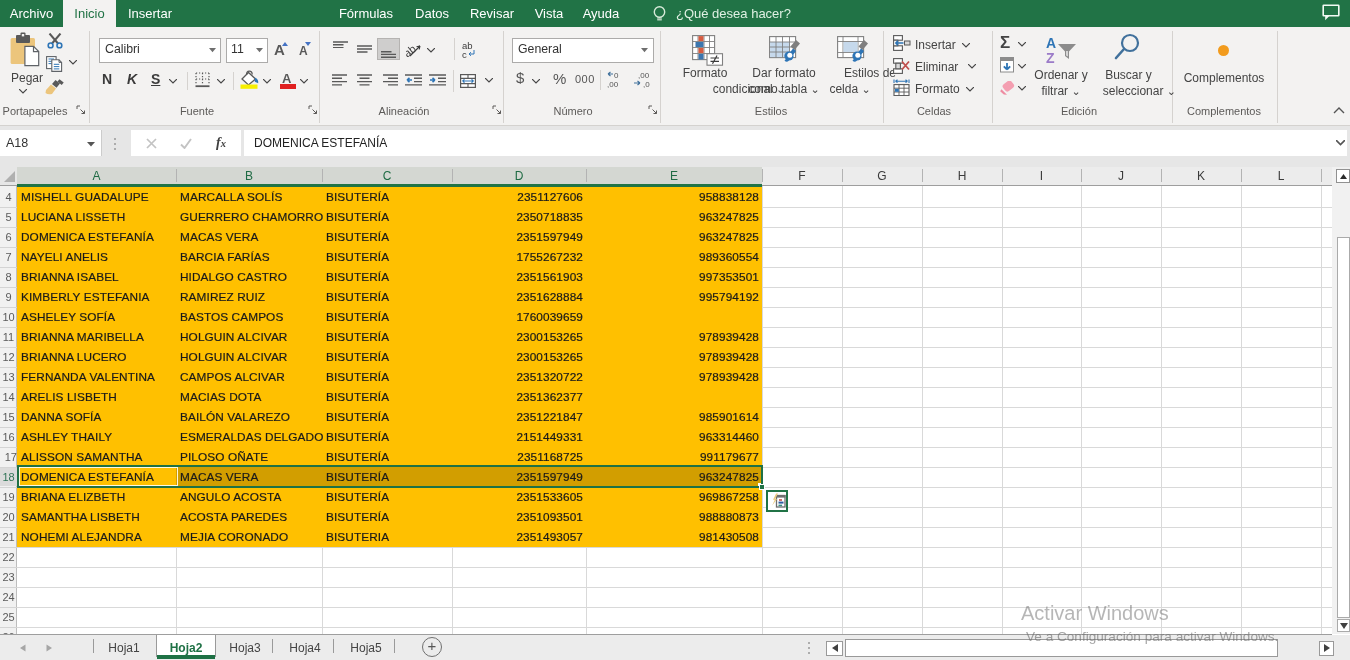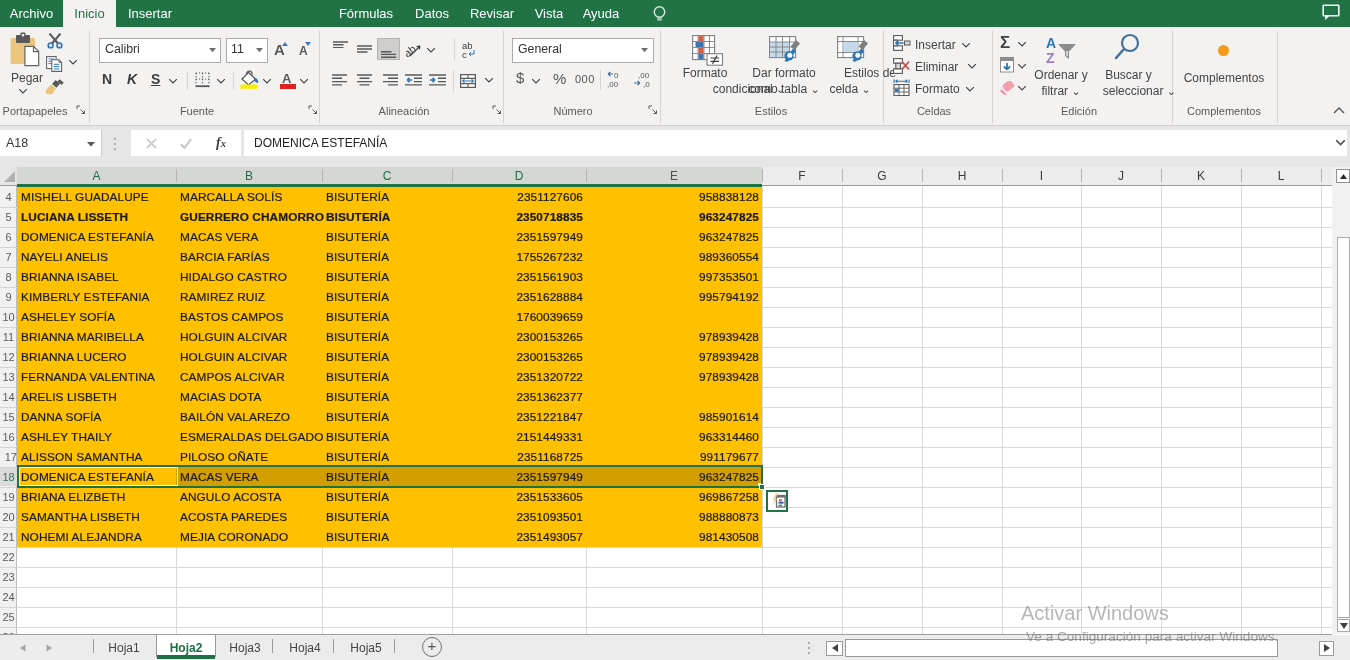--- a/index.html
+++ b/index.html
@@ -35,20 +35,21 @@
 <div class="mt" style="left:328px;width:76px;">Fórmulas</div>
 <div class="mt" style="left:404px;width:56px;">Datos</div>
 <div class="mt" style="left:460px;width:64px;">Revisar</div>
 <div class="mt" style="left:524px;width:50px;">Vista</div>
 <div class="mt" style="left:574px;width:54px;">Ayuda</div>
 <svg class="abs" style="left:652px;top:5px;" width="15" height="18" viewBox="0 0 15 18">
  <circle cx="7.5" cy="7" r="5.2" fill="none" stroke="#d7ead9" stroke-width="1.4"></circle>
  <rect x="5.2" y="12.4" width="4.6" height="1.2" fill="#d7ead9"></rect>
  <rect x="5.2" y="14.2" width="4.6" height="1.2" fill="#d7ead9"></rect>
 </svg>
+<div class="mt" style="left:676px;width:150px;text-align:left;color:#dff0e3;">¿Qué desea hacer?</div>
 <svg class="abs" style="left:1322px;top:4px;" width="18" height="17" viewBox="0 0 18 17">
  <rect x="1.2" y="1.2" width="15.6" height="10.6" rx="0.5" fill="none" stroke="#f2faf4" stroke-width="1.6"></rect>
  <path d="M3.2 11.8 L3.2 16.3 L7.5 11.8 Z" fill="#f2faf4"></path>
 </svg>
 
 <div class="abs" style="left:0;top:27px;width:1350px;height:103px;background:#f3f2f1;border-bottom:0;"></div>
 <div class="abs" style="left:0;top:125px;width:1350px;height:1px;background:#d4d2cf;"></div>
 
 <div class="gsep" style="left:89px;"></div>
 <div class="gsep" style="left:319px;"></div>
@@ -518,21 +519,21 @@
 <div class="abs" style="left:17px;top:467px;width:745px;height:20px;background:#d29e00;"></div>
 <div class="abs" style="left:17px;top:467px;width:159px;height:20px;background:#ffc000;"></div>
 <div id="datarows">
       <div class="drow" style="top:187px;">
         <span class="ca">MISHELL GUADALUPE</span>
         <span class="cb">MARCALLA SOLÍS</span>
         <span class="cc">BISUTERÍA</span>
         <span class="cd">2351127606</span>
         <span class="ce">958838128</span>
       </div>
-      <div class="drow" style="top:207px;font-weight:bold;">
+      <div class="drow" style="top:207px;">
         <span class="ca">LUCIANA LISSETH</span>
         <span class="cb">GUERRERO CHAMORRO</span>
         <span class="cc">BISUTERÍA</span>
         <span class="cd">2350718835</span>
         <span class="ce">963247825</span>
       </div>
       <div class="drow" style="top:227px;">
         <span class="ca">DOMENICA ESTEFANÍA</span>
         <span class="cb">MACAS VERA</span>
         <span class="cc">BISUTERÍA</span>

